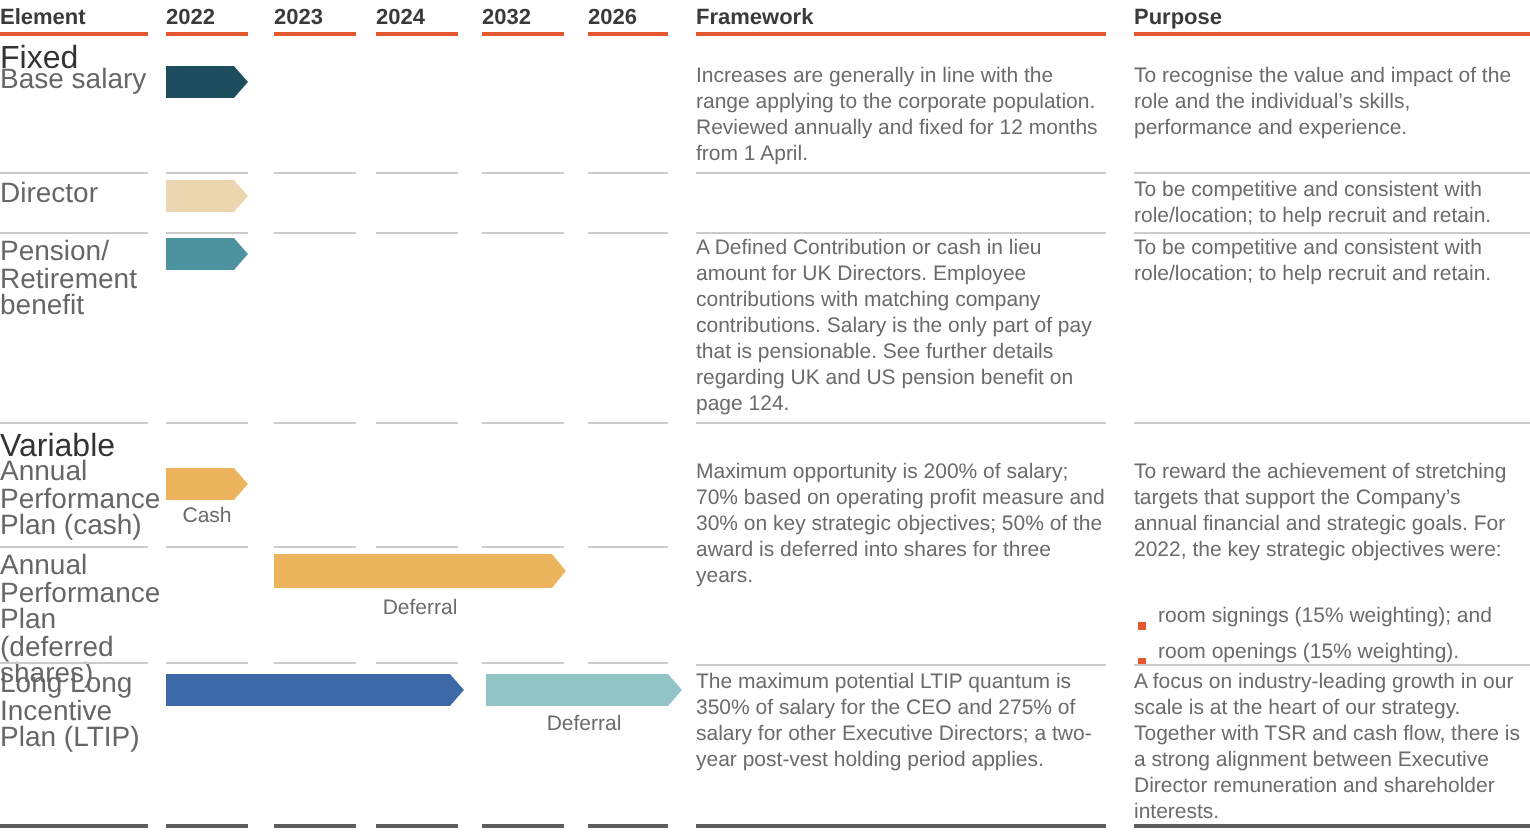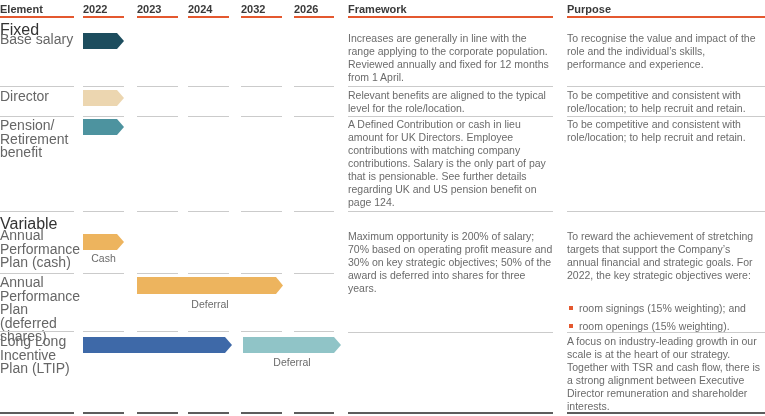--- a/index.html
+++ b/index.html
@@ -7,21 +7,21 @@
         font-family:"Liberation Sans", sans-serif;}
   .hdr{position:absolute;font-size:11px;font-weight:bold;color:#3a3a3a;line-height:12px;}
   .rule{position:absolute;height:2px;background:#e4582f;}
   .section{position:absolute;left:0;font-size:16px;font-weight:normal;color:#333333;}
   .elab{position:absolute;left:0;font-size:14px;color:#666666;line-height:13.5px;}
   .txt{position:absolute;font-size:10.5px;color:#6b6b6b;line-height:13px;}
   .sep{position:absolute;height:1px;background:#cbcbcb;}
   .sepd{position:absolute;height:2px;background:#5d5d5d;}
   .bar{position:absolute;clip-path:polygon(0 0,calc(100% - 7px) 0,100% 50%,calc(100% - 7px) 100%,0 100%);}
   .blab{position:absolute;font-size:10.5px;color:#6b6b6b;text-align:center;line-height:12px;}
-  .bullet{display:flex;margin-bottom:5px;}
+  .bullet{display:flex;margin-bottom:5px;align-items:flex-end;}
   .dot{width:4px;height:4px;background:#e4582f;margin:4px 6px 0 2px;flex:0 0 auto;}
   .bullet span.bt{font-size:10.5px;color:#6b6b6b;line-height:13px;}
 </style>
 </head>
 <body>
 
 <div class="page">
 
   <div class="hdr" style="left:0;top:3px;width:74px">Element</div>
   <div class="hdr" style="left:83px;top:3px;width:41px">2022</div>
@@ -52,21 +52,20 @@
   <div class="sep" style="left:83px;top:86px;width:41px"></div>
   <div class="sep" style="left:137px;top:86px;width:41px"></div>
   <div class="sep" style="left:188px;top:86px;width:41px"></div>
   <div class="sep" style="left:241px;top:86px;width:41px"></div>
   <div class="sep" style="left:294px;top:86px;width:40px"></div>
   <div class="sep" style="left:348px;top:86px;width:205px"></div>
   <div class="sep" style="left:567px;top:86px;width:198px"></div>
 
   <div class="elab" style="top:90px;width:80px">Director</div>
   <div class="bar" style="left:83px;top:90px;width:41px;height:16px;background:#ecd6b0"></div>
-  <div class="txt" style="left:348px;top:89px;width:205px">Relevant benefits are aligned to the typical level for the role/location.</div>
   <div class="txt" style="left:567px;top:89px;width:195px">To be competitive and consistent with role/location; to help recruit and retain.</div>
 
   <div class="sep" style="left:0;top:116px;width:74px"></div>
   <div class="sep" style="left:83px;top:116px;width:41px"></div>
   <div class="sep" style="left:137px;top:116px;width:41px"></div>
   <div class="sep" style="left:188px;top:116px;width:41px"></div>
   <div class="sep" style="left:241px;top:116px;width:41px"></div>
   <div class="sep" style="left:294px;top:116px;width:40px"></div>
   <div class="sep" style="left:348px;top:116px;width:205px"></div>
   <div class="sep" style="left:567px;top:116px;width:198px"></div>
@@ -120,20 +119,21 @@
   <div class="sep" style="left:188px;top:331px;width:41px"></div>
   <div class="sep" style="left:241px;top:331px;width:41px"></div>
   <div class="sep" style="left:294px;top:331px;width:40px"></div>
   <div class="sep" style="left:348px;top:332px;width:205px"></div>
   <div class="sep" style="left:567px;top:332px;width:198px"></div>
 
   <div class="elab" style="top:335px;width:80px">Long Long Incentive Plan (LTIP)</div>
   <div class="bar" style="left:83px;top:337px;width:149px;height:16px;background:#3e69a8"></div>
   <div class="bar" style="left:243px;top:337px;width:98px;height:16px;background:#90c4c7"></div>
   <div class="blab" style="left:243px;top:356px;width:98px">Deferral</div>
+  <div class="txt" style="left:348px;top:335px;width:205px">The maximum potential LTIP quantum is 350% of salary for the CEO and 275% of salary for other Executive Directors; a two-year post-vest holding period applies.</div>
   <div class="txt" style="left:567px;top:335px;width:195px">A focus on industry-leading growth in our scale is at the heart of our strategy. Together with TSR and cash flow, there is a strong alignment between Executive Director remuneration and shareholder interests.</div>
 
   <div class="sepd" style="left:0;top:412px;width:74px"></div>
   <div class="sepd" style="left:83px;top:412px;width:41px"></div>
   <div class="sepd" style="left:137px;top:412px;width:41px"></div>
   <div class="sepd" style="left:188px;top:412px;width:41px"></div>
   <div class="sepd" style="left:241px;top:412px;width:41px"></div>
   <div class="sepd" style="left:294px;top:412px;width:40px"></div>
   <div class="sepd" style="left:348px;top:412px;width:205px"></div>
   <div class="sepd" style="left:567px;top:412px;width:198px"></div>

